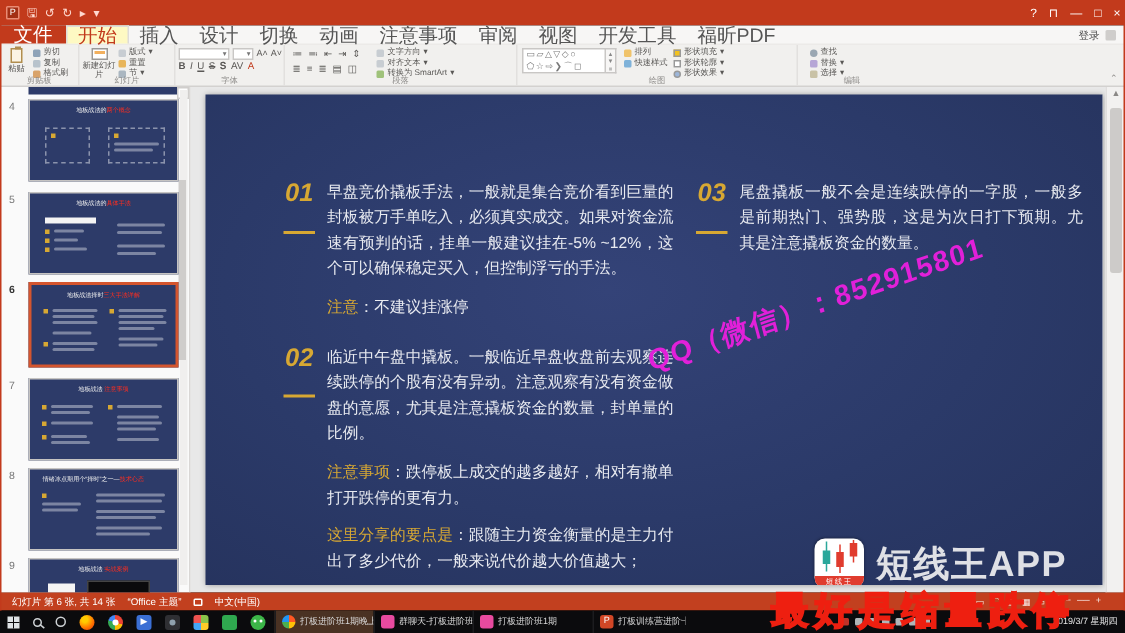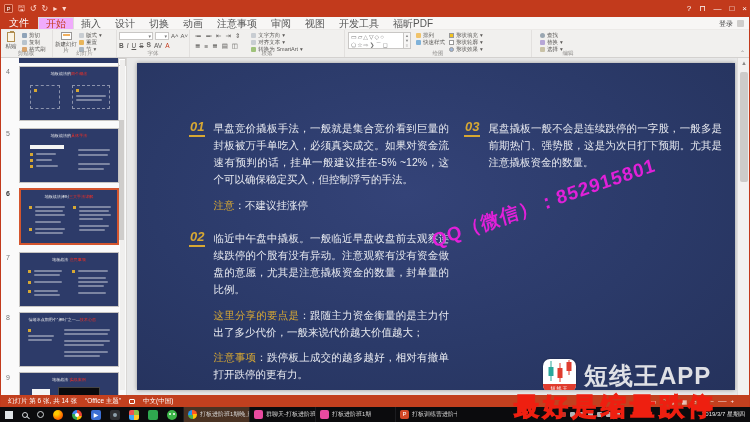--- a/index.html
+++ b/index.html
@@ -9,24 +9,24 @@
 
   
   .titlebar { position: absolute; left:0; top:0; width:750px; height:17px; background:#c23a1c; color:#fff; display:flex; align-items:center; }
   .qat { display:flex; align-items:center; gap:5px; padding-left:4px; font-size:8px; color:#ffd9cf; }
   .qat .g { line-height:1; }
   .ppt-mini { width:9px; height:9px; background:#a32f14; border:1px solid #e98b74; color:#fff; font-size:6px; line-height:8px; text-align:center; border-radius:1px; }
   .title-text { position:absolute; left:0; right:0; text-align:center; font-size:8px; color:#fff; pointer-events:none; }
   .win-controls { position:absolute; right:3px; top:0; height:17px; display:flex; align-items:center; gap:8px; font-size:8px; color:#fff; }
 
   
-  .tabsrow { position:absolute; left:0; top:17px; width:750px; height:13px; background:#f7f6f5; display:flex; align-items:stretch; font-size:10px; color:#555; border-bottom:1px solid #eceae8; }
+  .tabsrow { position:absolute; left:0; top:17px; width:750px; height:13px; background:#f7f6f5; display:flex; align-items:stretch; font-size:13px; color:#555; border-bottom:1px solid #eceae8; }
   .tab { padding:1px 7px 0 7px; display:flex; align-items:center; }
   .tab-file { background:#c23a1c; color:#fff; padding:0 9px; }
-  .tab-active { background:#f0abfc; color:#c23a1c; border:1px solid #dedcda; border-bottom:none; }
+  .tab-active { background:#fef9c3; color:#c23a1c; border:1px solid #dedcda; border-bottom:none; }
   .tabs-right { position:absolute; right:6px; top:17px; height:13px; display:flex; align-items:center; gap:4px; font-size:7px; color:#444; }
   .avatar-sq { width:7px; height:7px; background:#cfcdcb; border-radius:1px; }
 
   
   .ribbon { position:absolute; left:0; top:30px; width:750px; height:28px; background:#f1f0ee; border-bottom:1px solid #d3d1cf; }
   .rgroup { position:absolute; top:0; height:27px; border-right:1px solid #e2e0de; }
   .rg-label { position:absolute; bottom:0; left:0; right:0; text-align:center; font-size:5.5px; color:#8d8b89; }
   .rg-body { position:absolute; top:1px; left:0; right:0; height:19px; display:flex; align-items:flex-start; }
   .bigbtn { display:flex; flex-direction:column; align-items:center; width:22px; padding-top:1px; }
   .bigbtn .bbl { font-size:5.5px; color:#5a5856; line-height:1.1; text-align:center; }
@@ -74,21 +74,21 @@
     background: radial-gradient(ellipse at 45% 40%, #344378 0%, #2b3a69 55%, #25325c 100%);
     box-shadow: 0 0 4px rgba(0,0,0,.35); overflow:hidden; }
   .slide-title { text-align:center; margin-top:11px; font-size:23px; font-weight:bold; letter-spacing:1px; text-shadow:0 2px 3px rgba(0,0,0,.55); }
   .slide-title .w { color:#f4f4f6; }
   .slide-title .r { color:#e8261f; }
   .col { position:absolute; top:57px; }
   .col-left { left:52px; width:260px; }
   .col-right { left:327px; width:258px; }
   .sec { display:flex; }
   .sec + .sec { margin-top:16px; }
-  .sec-num { flex:0 0 auto; font-size:13px; font-weight:bold; font-style:italic; color:#d7a833; border-bottom:2px solid #d7a833; padding:0 1px 1px 1px; margin-right:8px; line-height:1.1; align-self:flex-start; }
+  .sec-num { flex:0 0 auto; font-size:17px; font-weight:bold; font-style:italic; color:#d7a833; border-bottom:2px solid #d7a833; padding:0 1px 15px 1px; margin-right:8px; line-height:1.1; align-self:flex-start; }
   .sec-body { flex:1 1 auto; }
   .sec-text { font-size:10.5px; line-height:1.62; color:#e8eaf0; text-align:justify; }
   .sec-note { margin-top:9px; font-size:10.5px; line-height:1.6; color:#e8eaf0; text-align:justify; }
   .gold { color:#d7a833; }
 
   .qq-mark { position:absolute; left:292px; top:166px; transform:rotate(-19deg) skewX(-4deg); transform-origin:left top;
     font-size:19px; font-weight:bold; color:#e120d9; white-space:nowrap; letter-spacing:1px; }
 
   .app-logo { position:absolute; left:406px; top:296px; display:flex; align-items:center; gap:8px; }
   .app-icon { width:33px; height:33px; background:#fff; border-radius:7px; position:relative; overflow:hidden; box-shadow:0 0 2px rgba(0,0,0,.4); }
@@ -426,22 +426,22 @@
           <span class="sec-num">01</span>
           <div class="sec-body">
             <p class="sec-text">早盘竞价撬板手法，一般就是集合竞价看到巨量的封板被万手单吃入，必须真实成交。如果对资金流速有预判的话，挂单一般建议挂在-5% ~12%，这个可以确保稳定买入，但控制浮亏的手法。</p>
             <p class="sec-note"><span class="gold">注意</span><span>：不建议挂涨停</span></p>
           </div>
         </div>
         <div class="sec">
           <span class="sec-num">02</span>
           <div class="sec-body">
             <p class="sec-text">临近中午盘中撬板。一般临近早盘收盘前去观察连续跌停的个股有没有异动。注意观察有没有资金做盘的意愿，尤其是注意撬板资金的数量，封单量的比例。</p>
+            <p class="sec-note"><span class="gold">注意事项</span><span>：跌停板上成交的越多越好，相对有撤单打开跌停的更有力。</span></p>
             <p class="sec-note"><span class="gold">这里分享的要点是</span><span>：跟随主力资金衡量的是主力付出了多少代价，一般来说代价越大价值越大；</span></p>
-            <p class="sec-note"><span class="gold">注意事项</span><span>：跌停板上成交的越多越好，相对有撤单打开跌停的更有力。</span></p>
           </div>
         </div>
       </div>
 
       <div class="col col-right">
         <div class="sec">
           <span class="sec-num">03</span>
           <div class="sec-body">
             <p class="sec-text">尾盘撬板一般不会是连续跌停的一字股，一般多是前期热门、强势股，这是为次日打下预期。尤其是注意撬板资金的数量。</p>
           </div>

